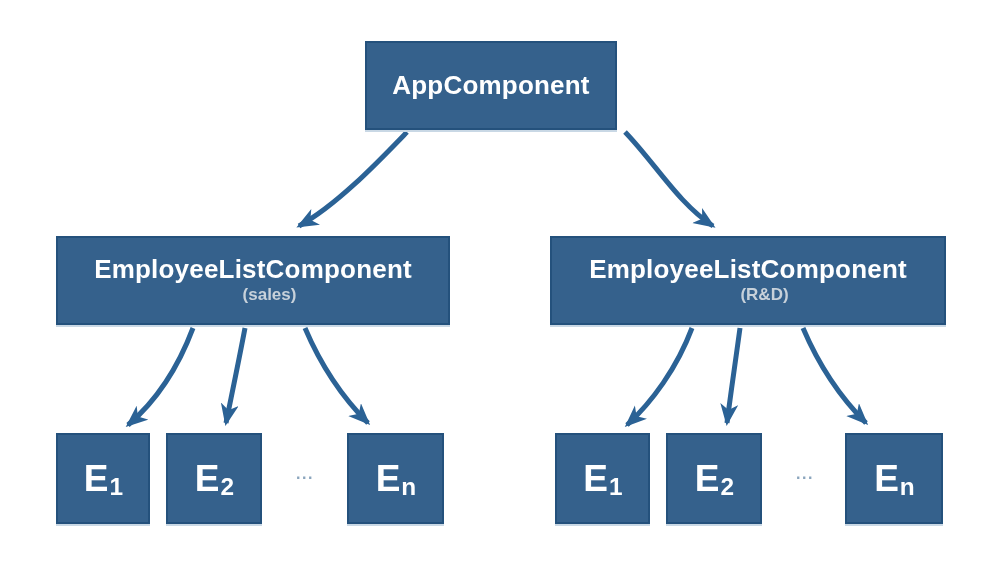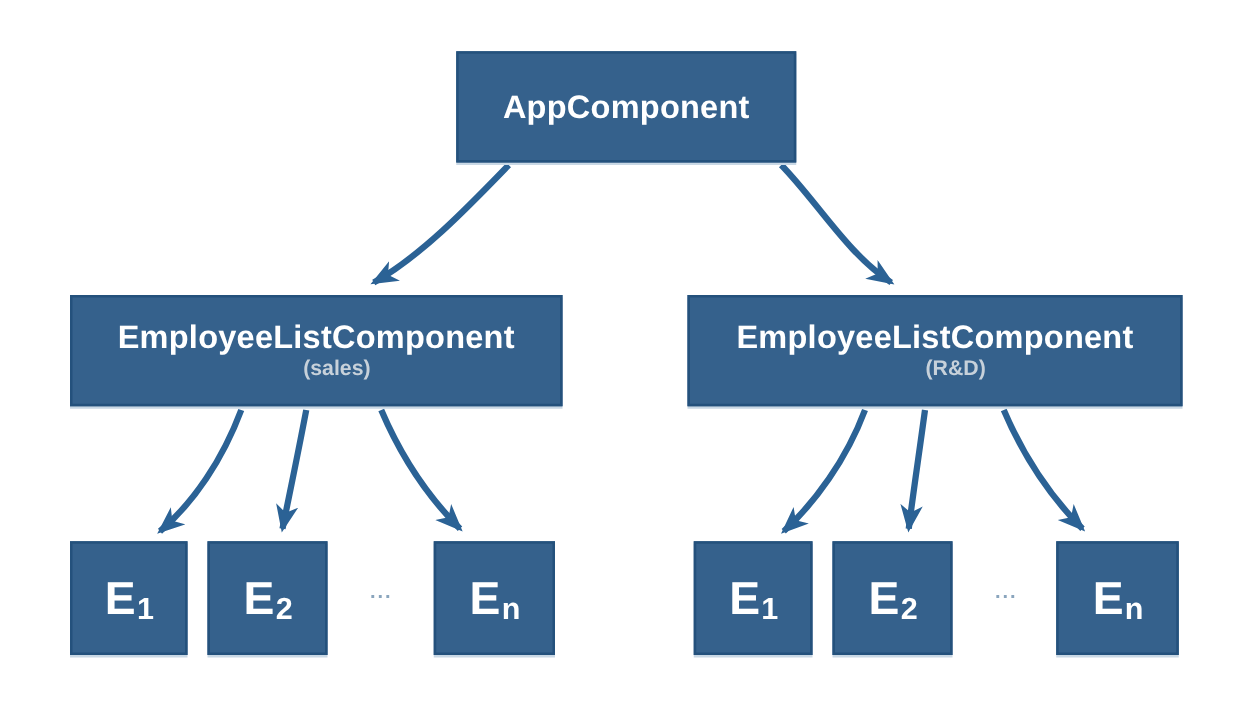--- a/index.html
+++ b/index.html
@@ -54,21 +54,21 @@
     letter-spacing: 0.2px;
     line-height: 1.15;
   }
   .box .subtitle {
     font-size: 17px;
     font-weight: bold;
     color: var(--subtitle-text);
     line-height: 1.2;
     margin-left: 33px;
   }
-  .box-app    { left: 365px; top: 41px;  width: 272px; height: 89px; }
+  .box-app    { left: 365px; top: 41px;  width: 252px; height: 89px; }
   .box-sales  { left: 56px;  top: 236px; width: 394px; height: 89px; }
   .box-rd     { left: 550px; top: 236px; width: 396px; height: 89px; }
 
   .leaf {
     font-size: 37px;
   }
   .leaf sub {
     font-size: 0.66em;
     vertical-align: baseline;
     position: relative;

